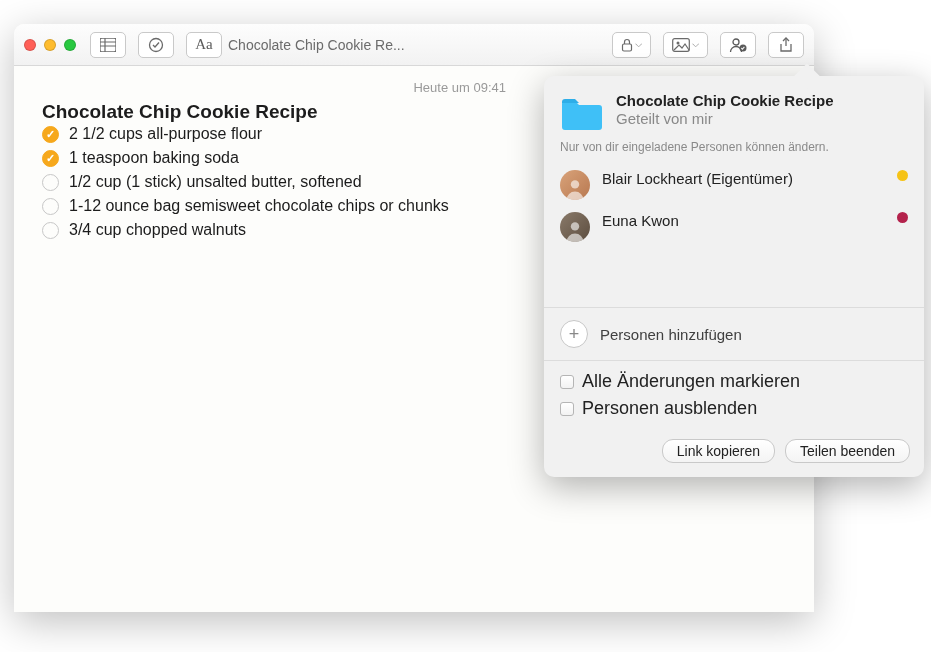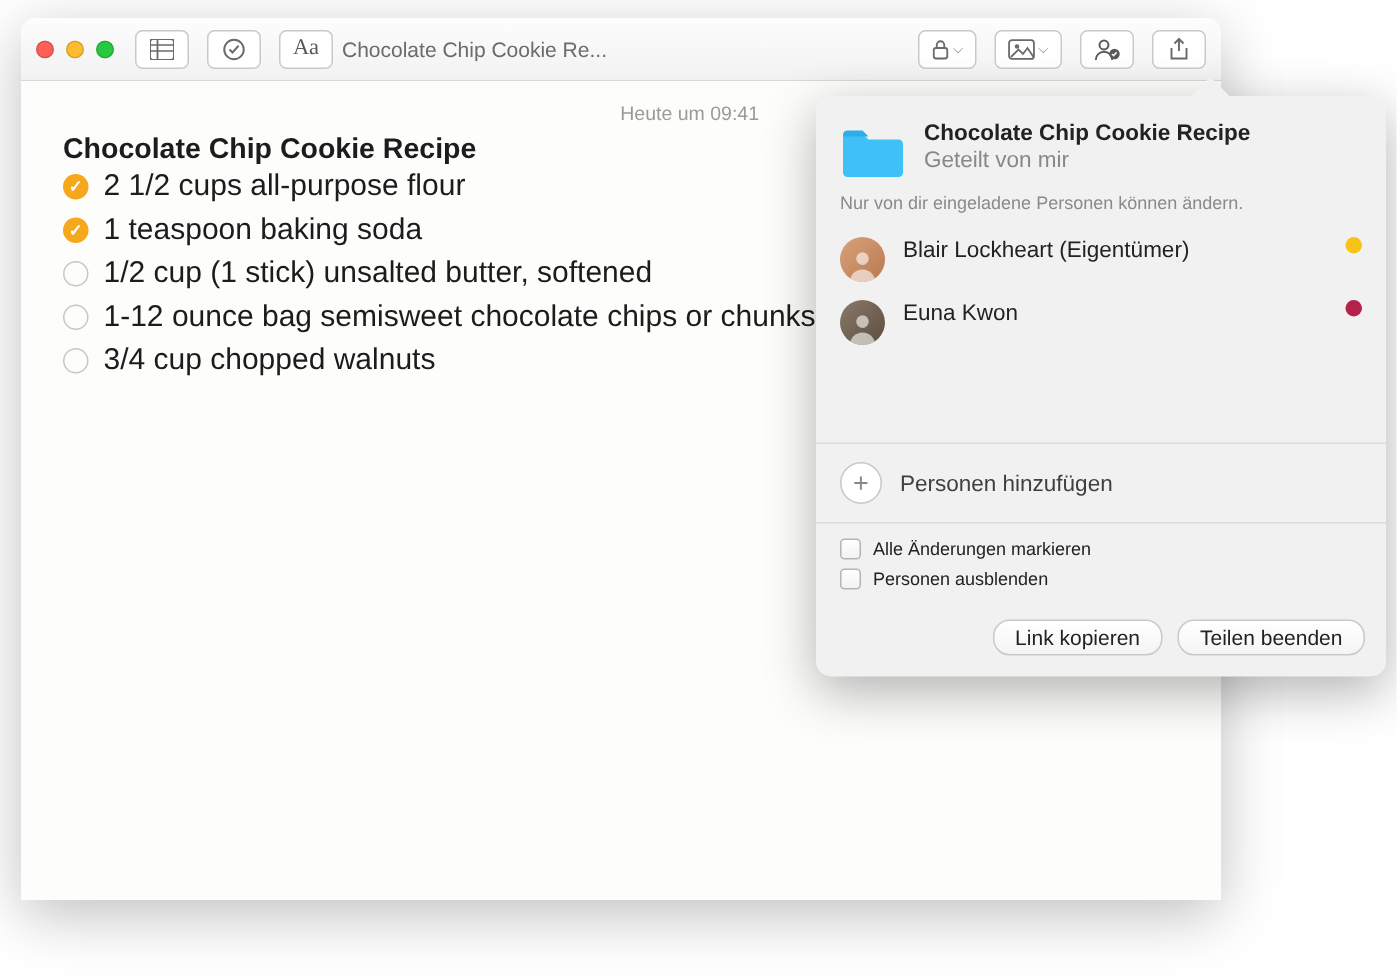--- a/index.html
+++ b/index.html
@@ -12,21 +12,21 @@
       overflow: hidden;
     }
     .window {
       width: 800px;
       height: 588px;
       border-radius: 10px;
       box-shadow: 0 10px 40px rgba(0,0,0,0.25);
       overflow: visible;
       background: #fdfdfb;
       position: absolute;
-      top: 12px;
+      top: 24px;
       left: 14px;
     }
     .titlebar {
       height: 42px;
       background: linear-gradient(#fdfdfd, #f2f2f2);
       border-bottom: 1px solid #d8d8d8;
       display: flex;
       align-items: center;
       padding: 0 10px;
       border-top-left-radius: 10px;
@@ -84,21 +84,21 @@
     .note-sub {
       font-size: 15px;
       color: #1c1c1c;
       margin-bottom: 14px;
     }
     .checklist { list-style: none; }
     .checklist li {
       display: flex;
       align-items: center;
       gap: 10px;
-      font-size: 20px;
+      font-size: 16px;
       color: #1c1c1c;
       margin-bottom: 6px;
     }
     .check {
       width: 17px; height: 17px;
       border-radius: 50%;
       border: 1.5px solid #c7c7c7;
       flex-shrink: 0;
       display: flex;
       align-items: center;
@@ -184,21 +184,21 @@
       background: #fff;
       display: flex;
       align-items: center;
       justify-content: center;
       color: #888;
       font-size: 18px;
       font-weight: 300;
     }
     .add-label { color: #404040; font-size: 15px; }
     .options { padding: 10px 16px 8px 16px; }
-    .opt-row { display: flex; align-items: center; gap: 8px; font-size: 12px; color: #222; margin-bottom: 6px; }
+    .opt-row { display: flex; align-items: center; gap: 8px; font-size: 18px; color: #222; margin-bottom: 6px; }
     .mac-checkbox {
       width: 14px; height: 14px;
       border: 1px solid #b5b5b5;
       border-radius: 3px;
       background: linear-gradient(#fff,#f2f2f2);
     }
     .pop-buttons {
       display: flex;
       gap: 10px;
       justify-content: flex-end;

